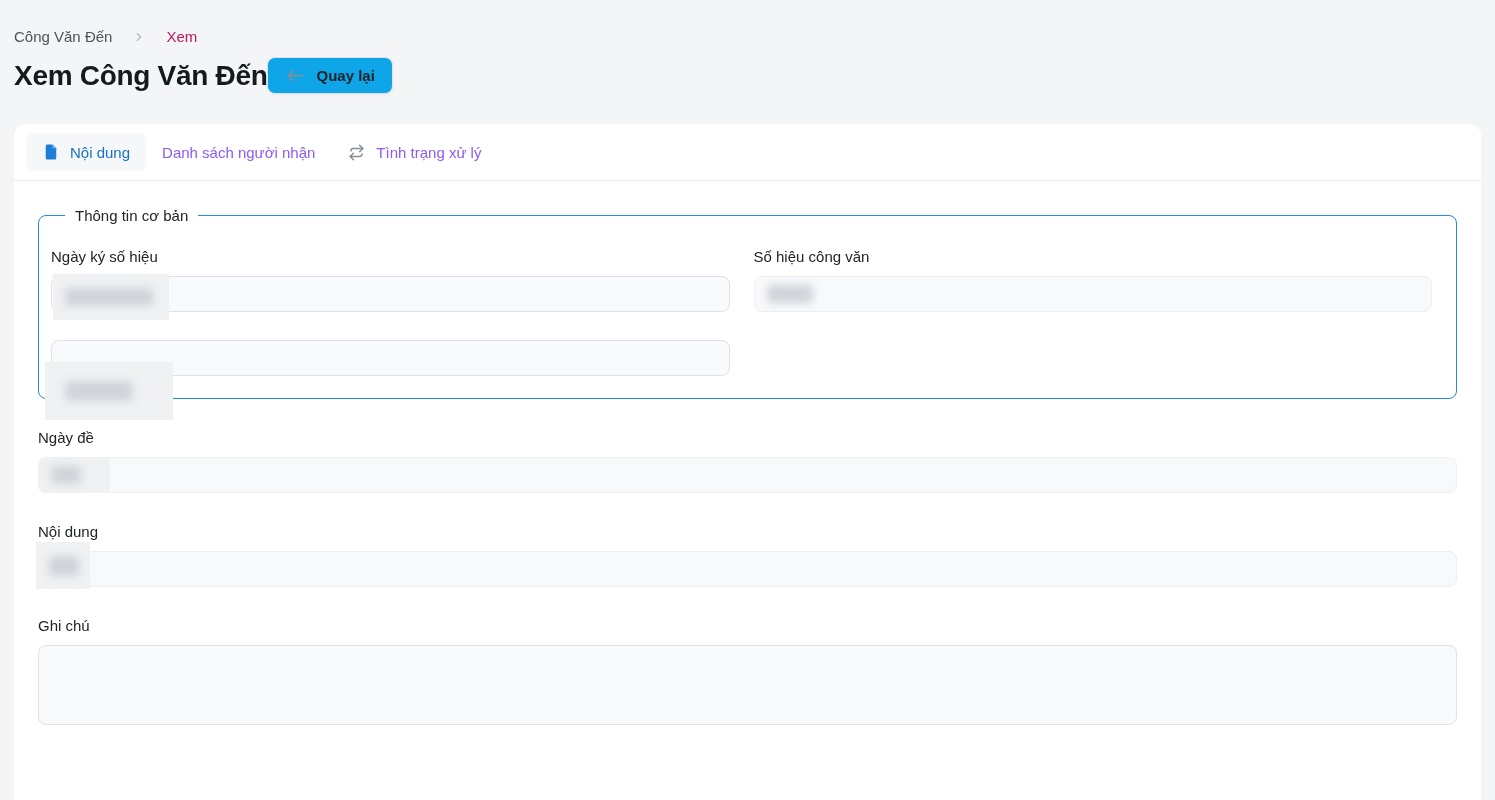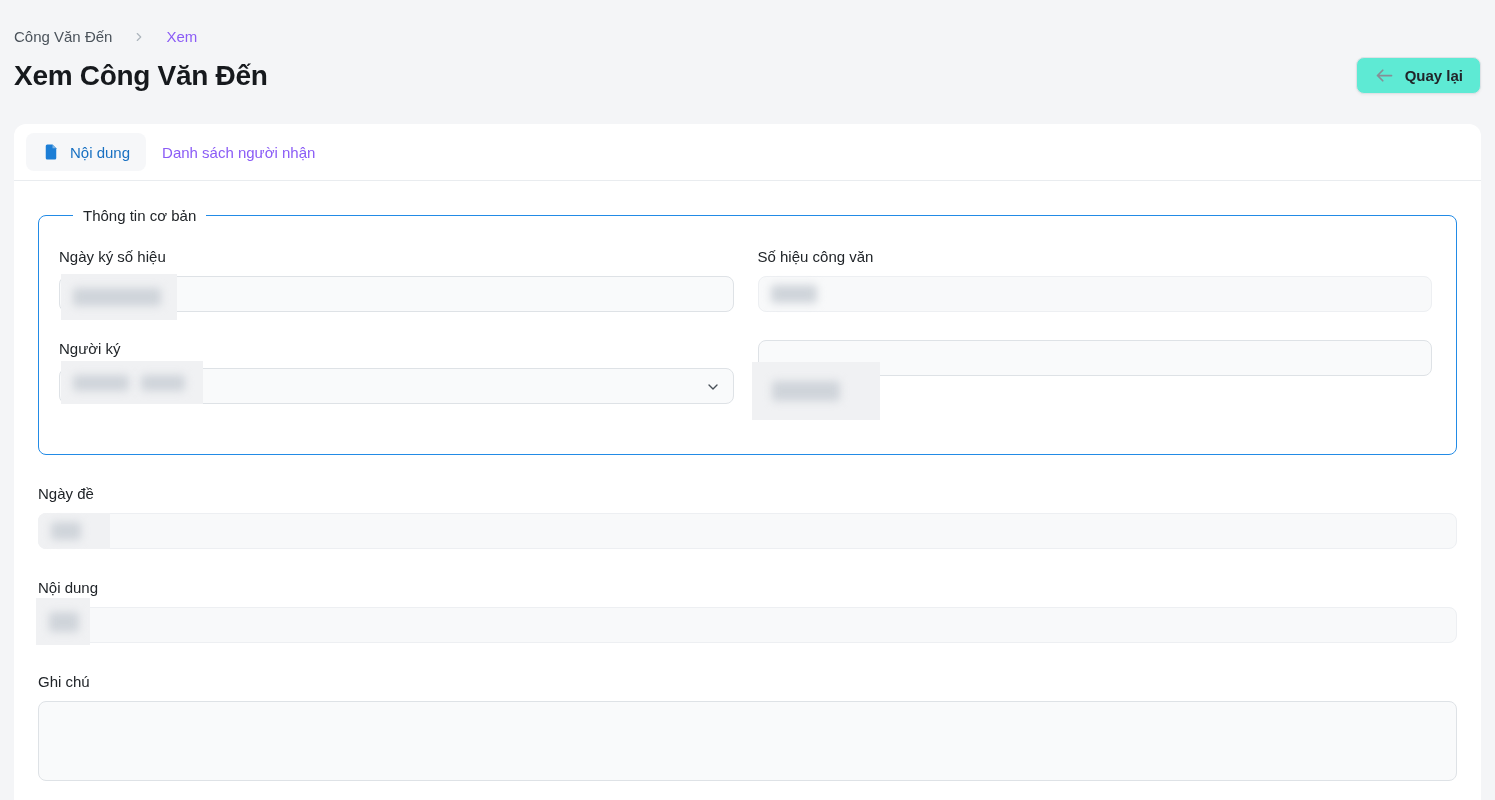--- a/index.html
+++ b/index.html
@@ -1,40 +1,40 @@
 <!DOCTYPE html>
 <html><head>
 <meta charset="utf-8">
 <style>
   html, body { margin:0; padding:0; width:1495px; height:800px; overflow:hidden;
     background:#f4f5f7; font-family:"Liberation Sans", sans-serif; color:#212529; }
 
   .header { padding:28px 14px 0 14px; }
   .breadcrumb { display:flex; align-items:center; gap:20px; font-size:15px; margin-bottom:12px; }
   .bc-item { color:#4b535b; cursor:pointer; }
-  .bc-item.current { color:#8b5cf6; cursor:default; }
+  .bc-item.current { color:#be185d; cursor:default; }
   .bc-sep { display:flex; align-items:center; }
 
-  .title-row { display:flex; align-items:center; justify-content:space-between; }
+  .title-row { display:flex; align-items:center; }
   h1.page-title { margin:0; font-size:28px; font-weight:700; letter-spacing:-0.3px; color:#16191d; }
   .back-btn { display:flex; align-items:center; gap:10px; height:37px; padding:0 17px;
-    background:#5eead4; border:1px solid #dee2e6; border-radius:8px; cursor:pointer;
+    background:#0ea5e9; border:1px solid #dee2e6; border-radius:8px; cursor:pointer;
     font-family:"Liberation Sans", sans-serif; font-size:15px; font-weight:700; color:#212529;
     box-shadow:0 1px 3px rgba(0,0,0,.05); }
 
   .card { margin:30px 14px 0 14px; background:#ffffff; border-radius:12px; min-height:700px; }
   .tabs { display:flex; align-items:center; padding:9px 12px; }
   .tab { display:flex; align-items:center; gap:10px; padding:0 16px; height:38px;
     border-radius:8px; font-size:15px; font-weight:500; color:#8b5cf6; cursor:pointer; }
   .tab.active { background:#f6f7f9; color:#1971c2; }
   .divider { height:1px; background:#e9ecef; }
 
   .content { padding:26px 24px 24px 24px; }
 
-  fieldset.basic { border:1px solid #228be6; border-radius:8px; margin:0; padding:14px 24px 22px 20px; }
+  fieldset.basic { border:1px solid #228be6; border-radius:8px; margin:0; padding:14px 24px 22px 12px; }
   fieldset.basic legend { margin-left:14px; padding:0 10px; font-size:15px; font-weight:500; color:#212529; }
 
   .grid { display:grid; grid-template-columns:1fr 1fr; column-gap:24px; row-gap:28px; margin-top:10px; }
 
   .field { position:relative; }
   .field label { display:block; font-size:15px; line-height:18px; font-weight:500;
     color:#212529; margin-bottom:10px; }
   .input { position:relative; height:36px; border-radius:8px; background:#f8f9fa;
     border:1px solid #edeff2; display:flex; align-items:center; padding:0 12px; box-sizing:border-box; }
   .input.bordered { border-color:#dee2e6; background:#f9fafb; }
@@ -84,20 +84,31 @@
         <svg width="18" height="18" viewBox="0 0 24 24">
             <path d="M14 2H7a2 2 0 0 0-2 2v16a2 2 0 0 0 2 2h10a2 2 0 0 0 2-2V7l-5-5z" fill="#1c7ed6"></path>
             <path d="M14 2v5h5" fill="#7cb3e4"></path>
           </svg>
       </span>
       <span>Nội dung</span>
     </div>
     <div class="tab">
       <span>Danh sách người nhận</span>
     </div>
+    <div class="tab">
+      <span style="display:flex;align-items:center;">
+        <svg width="19" height="19" viewBox="0 0 24 24" fill="none" stroke="#868e96" stroke-width="1.8" stroke-linecap="round" stroke-linejoin="round">
+            <path d="M16 3l4 4-4 4"></path>
+            <path d="M20 7H8a3 3 0 0 0-3 3"></path>
+            <path d="M8 21l-4-4 4-4"></path>
+            <path d="M4 17h12a3 3 0 0 0 3-3"></path>
+          </svg>
+      </span>
+      <span>Tình trạng xử lý</span>
+    </div>
   </div>
   <div class="divider"></div>
 
   <div class="content">
     <fieldset class="basic">
       <legend>Thông tin cơ bản</legend>
       <div class="grid">
 
 
         <div class="field">
@@ -108,34 +119,20 @@
           </div>
         </div>
 
         <div class="field">
           <label>Số hiệu công văn</label>
           <div class="input">
             <span class="blob" style="width:46px;"></span>
           </div>
         </div>
 
-        <div class="field">
-          <label>Người ký</label>
-          <div class="input bordered">
-            <span class="select-chevron">
-              <svg width="16" height="16" viewBox="0 0 24 24" fill="none">
-                  <path d="M6 9l6 6 6-6" stroke="#495057" stroke-width="2" stroke-linecap="round" stroke-linejoin="round"></path>
-                </svg>
-            </span>
-          </div>
-          <div class="patch p-nguoi-ky">
-            <span class="blob" style="width:56px;height:16px;"></span>
-            <span class="blob" style="width:44px;height:16px;"></span>
-          </div>
-        </div>
 
         <div class="field">
           <div class="input bordered"></div>
           <div class="patch p-ngay-cong-van">
             <span class="blob" style="width:68px;height:20px;"></span>
           </div>
         </div>
         <div></div>
 
       </div>

